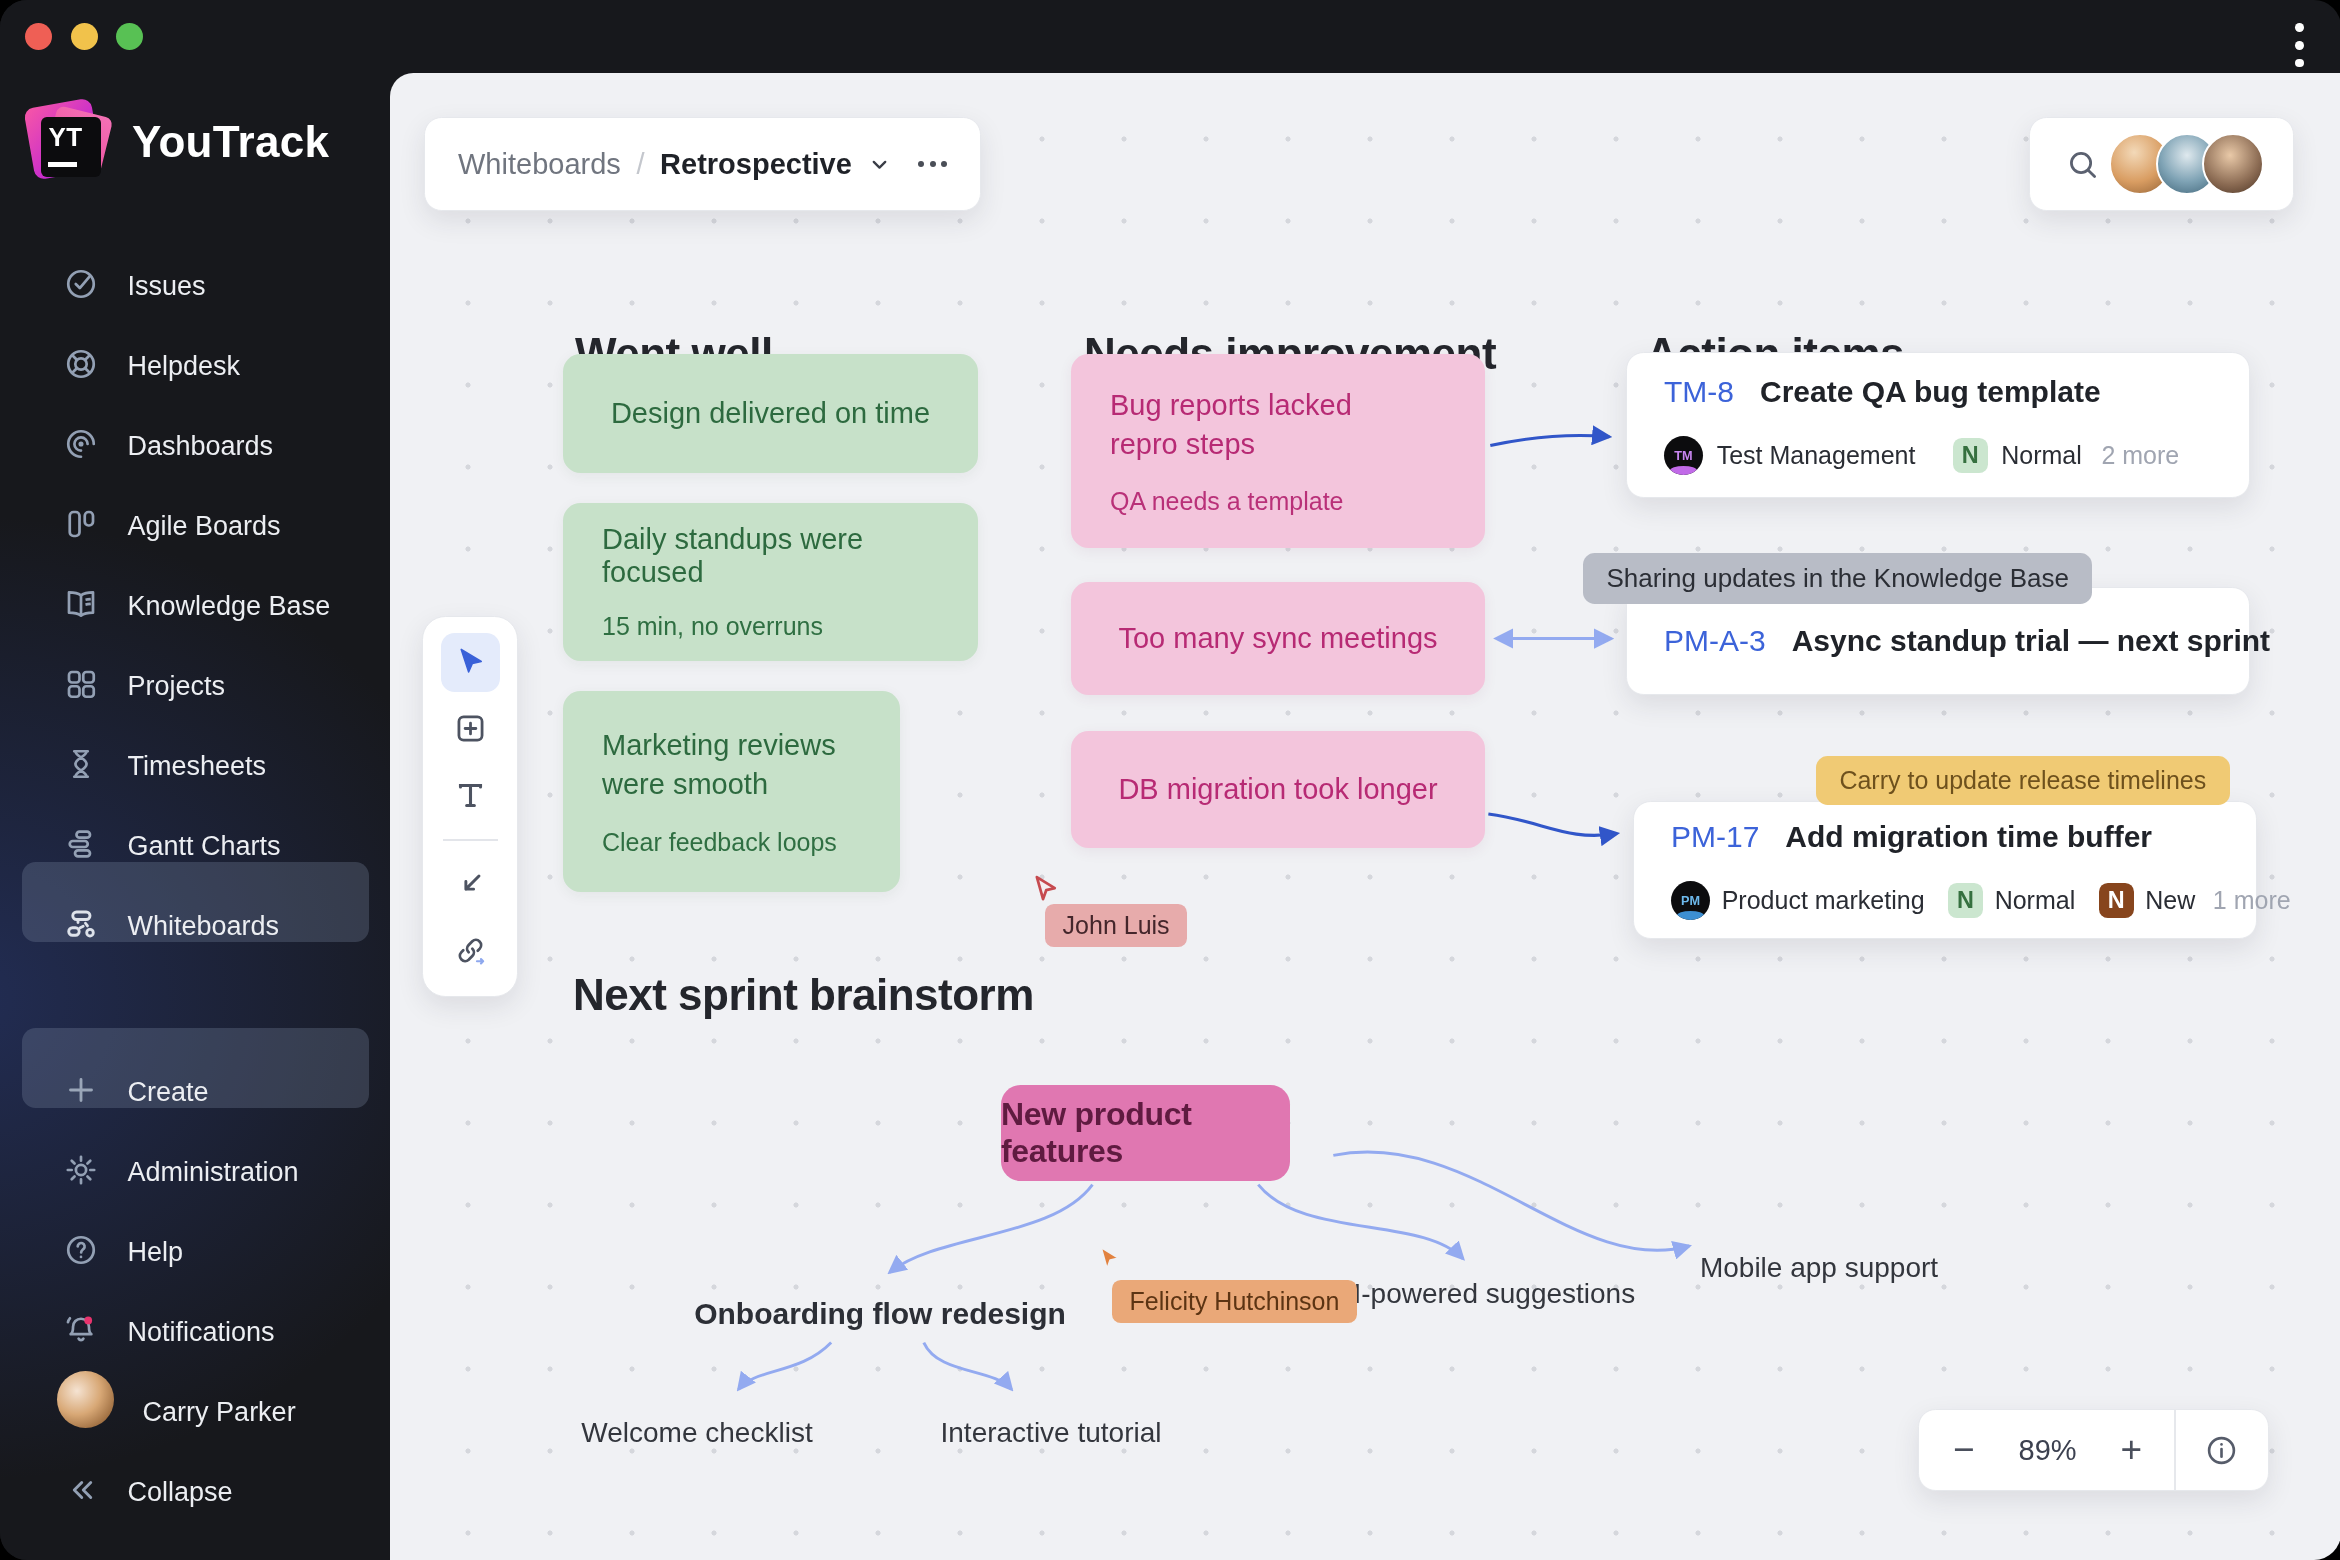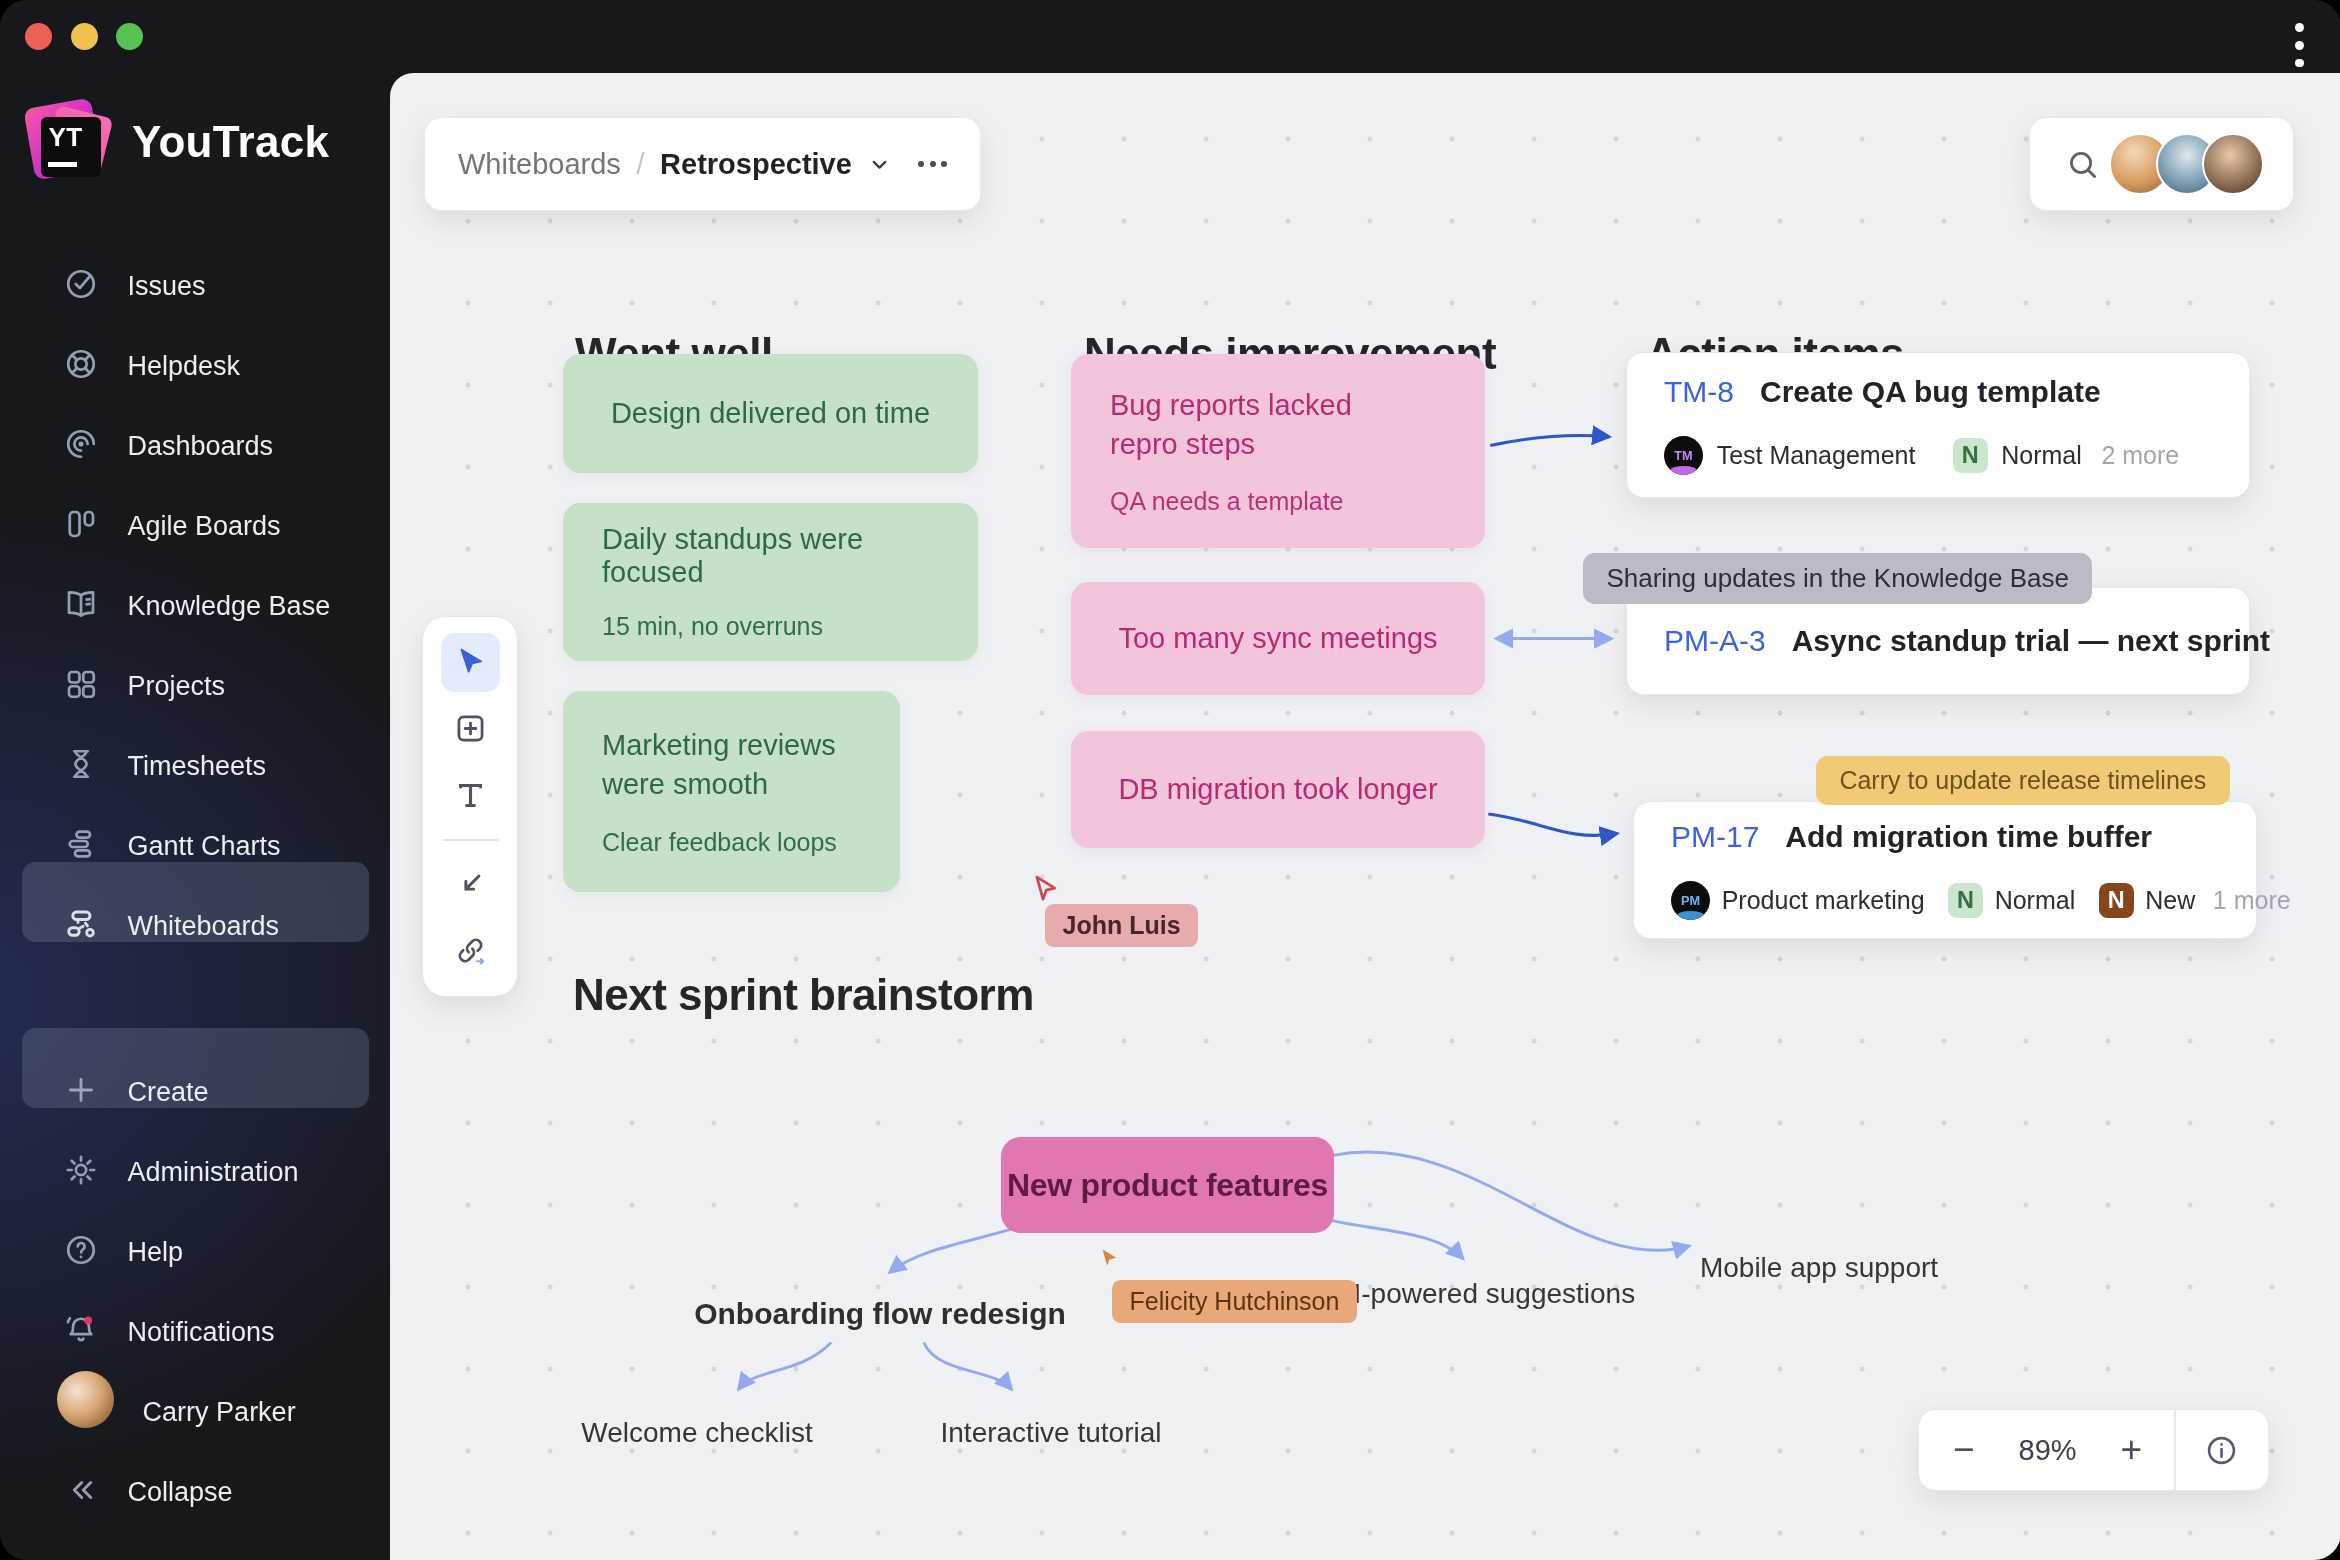--- a/index.html
+++ b/index.html
@@ -383,28 +383,28 @@
         <span style="width:7.8px;"></span>
         <span class="badge br">N</span>
         <span class="mval">New</span>
         <span class="more">1 more</span>
       </div>
     </div>
 
     <svg class="abs cursor-svg" style="left:640px;top:800px;" viewBox="0 0 24 24">
           <path d="M5 3l13 8-6.2 1.5L9.5 19z" fill="#f4eef0" stroke="#c64a4f" stroke-width="2" stroke-linejoin="round"></path>
         </svg>
-    <div class="abs name-chip red" style="left:655px;top:831px;font-weight:bold;">John Luis</div>
+    <div class="abs name-chip red" style="left:655px;top:831px;">John Luis</div>
 
     <svg class="abs cursor-svg" style="left:704px;top:1170px;" viewBox="0 0 24 24">
           <path d="M5 3l13 8-6.2 1.5L9.5 19z" fill="#e2823f" stroke="#f0f1f4" stroke-width="1.4" stroke-linejoin="round"></path>
         </svg>
     <div class="abs name-chip orange" style="left:722px;top:1207px;">Felicity Hutchinson</div>
 
-    <div class="abs mm-root" style="left:611px;top:1064px;width:333px;height:96px;">
+    <div class="abs mm-root" style="left:611px;top:1012px;width:289px;height:96px;">
       <b>New product features</b>
     </div>
     <div class="abs mm-node bold" style="left:490px;top:1241px;">Onboarding flow redesign</div>
     <div class="abs mm-node plain" style="left:1095px;top:1221px;">AI-powered suggestions</div>
     <div class="abs mm-node plain" style="left:1429px;top:1195px;">Mobile app support</div>
     <div class="abs mm-node plain" style="left:307px;top:1360px;">Welcome checklist</div>
     <div class="abs mm-node plain" style="left:661px;top:1360px;">Interactive tutorial</div>
 
     <div class="abs float-card toolbar">
       <div class="tool active">

